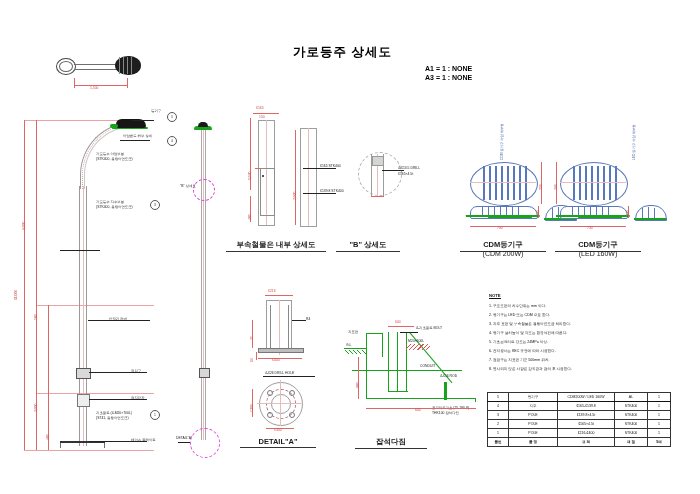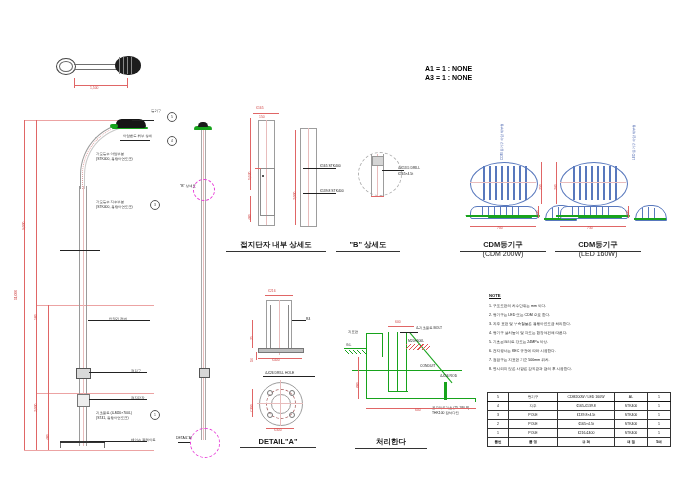--- a/index.html
+++ b/index.html
@@ -46,20 +46,21 @@
   table.bom{border-collapse:collapse;font-size:3.5px;color:#111;}
   table.bom td{border:0.6px solid #333;padding:0px 1px;height:8px;text-align:center;white-space:nowrap;}
   table.bom tr.hdr td{border-top:1.2px solid #111;font-weight:bold;}
   table.bom tr.top td{border-bottom:1.2px solid #111;}
 </style>
 </head>
 <body>
 
 <div class="sheet">
 
+  <div class="abs title" style="left:293px;top:44px;">가로등주 상세도</div>
   <div class="abs scalenote" style="left:425px;top:64px;">A1 = 1 : NONE</div>
   <div class="abs scalenote" style="left:425px;top:73px;">A3 = 1 : NONE</div>
 
   <div>
 
     <div class="abs" style="left:56px;top:58px;width:18px;height:15px;border:1px solid #444;border-radius:50%;"></div>
     <div class="abs" style="left:59px;top:61px;width:12px;height:9px;border:1px solid #666;border-radius:50%;"></div>
     <div class="abs ln" style="left:74px;top:64px;width:44px;height:1px;"></div>
     <div class="abs ln" style="left:74px;top:69px;width:44px;height:1px;"></div>
 
@@ -165,21 +166,21 @@
 
     <div class="abs ln" style="left:258px;top:120px;width:1px;height:105px;background:#9d9d9d;"></div>
     <div class="abs ln" style="left:274px;top:120px;width:1px;height:105px;background:#9d9d9d;"></div>
     <div class="abs ln" style="left:258px;top:120px;width:17px;height:1px;background:#9d9d9d;"></div>
     <div class="abs ln" style="left:258px;top:225px;width:17px;height:1px;background:#9d9d9d;"></div>
     <div class="abs" style="left:266px;top:120px;width:0.6px;height:105px;background:#e8bcbc;"></div>
     <div class="abs" style="left:260px;top:168px;width:13px;height:46px;border:1px solid #8d8d8d;"></div>
     <div class="abs" style="left:262px;top:175px;width:2px;height:2px;background:#555;"></div>
     <div class="abs red" style="left:255px;top:168px;width:6px;height:0.6px;"></div>
 
-    <div class="abs viewlabel" style="left:226px;top:240px;width:100px;">접지단자 내부 상세도</div>
+    <div class="abs viewlabel" style="left:226px;top:240px;width:100px;">부속철물은 내부 상세도</div>
   </div>
 
   <div>
     <div class="abs red" style="left:295px;top:130px;width:0.6px;height:95px;"></div>
     <div class="abs dimv" style="left:293px;top:200px;">2,000</div>
     <div class="abs ln" style="left:300px;top:128px;width:1px;height:98px;background:#9d9d9d;"></div>
     <div class="abs ln" style="left:316px;top:128px;width:1px;height:98px;background:#9d9d9d;"></div>
     <div class="abs ln" style="left:300px;top:128px;width:17px;height:1px;background:#9d9d9d;"></div>
     <div class="abs ln" style="left:300px;top:226px;width:17px;height:1px;background:#9d9d9d;"></div>
     <div class="abs" style="left:308px;top:128px;width:0.6px;height:98px;background:#e8bcbc;"></div>
@@ -368,21 +369,21 @@
     <div class="abs anno" style="left:432px;top:406px;">콘크리트기초 (25-180-8)</div>
     <div class="abs anno" style="left:432px;top:411px;">THK100 잡석다짐</div>
 
     <div class="abs red" style="left:366px;top:408px;width:110px;height:0.6px;"></div>
     <div class="abs dim" style="left:415px;top:408px;">600</div>
     <div class="abs red" style="left:358px;top:357px;width:0.6px;height:42px;"></div>
     <div class="abs dimv" style="left:356px;top:388px;">800</div>
     <div class="abs red" style="left:388px;top:326px;width:26px;height:0.6px;"></div>
     <div class="abs dim" style="left:395px;top:320px;">600</div>
 
-    <div class="abs viewlabel" style="left:355px;top:437px;width:72px;">처리한다</div>
+    <div class="abs viewlabel" style="left:355px;top:437px;width:72px;">잡석다짐</div>
   </div>
 
   <div>
     <div class="abs notetitle" style="left:489px;top:293px;">NOTE</div>
     <div class="abs noteline" style="left:489px;top:303px;">1. 구조도면의 치수단위는 mm 이다.</div>
     <div class="abs noteline" style="left:489px;top:312px;">2. 등기구는 LED 또는 CDM 으로 한다.</div>
     <div class="abs noteline" style="left:489px;top:321px;">3. 지주 표면 및 부속철물은 용융아연도금 처리한다.</div>
     <div class="abs noteline" style="left:489px;top:330px;">4. 등기구 설치높이 및 각도는 현장여건에 따른다.</div>
     <div class="abs noteline" style="left:489px;top:339px;">5. 기초콘크리트 강도는 24MPa 이상.</div>
     <div class="abs noteline" style="left:489px;top:348px;">6. 접지공사는 KEC 규정에 따라 시공한다.</div>

